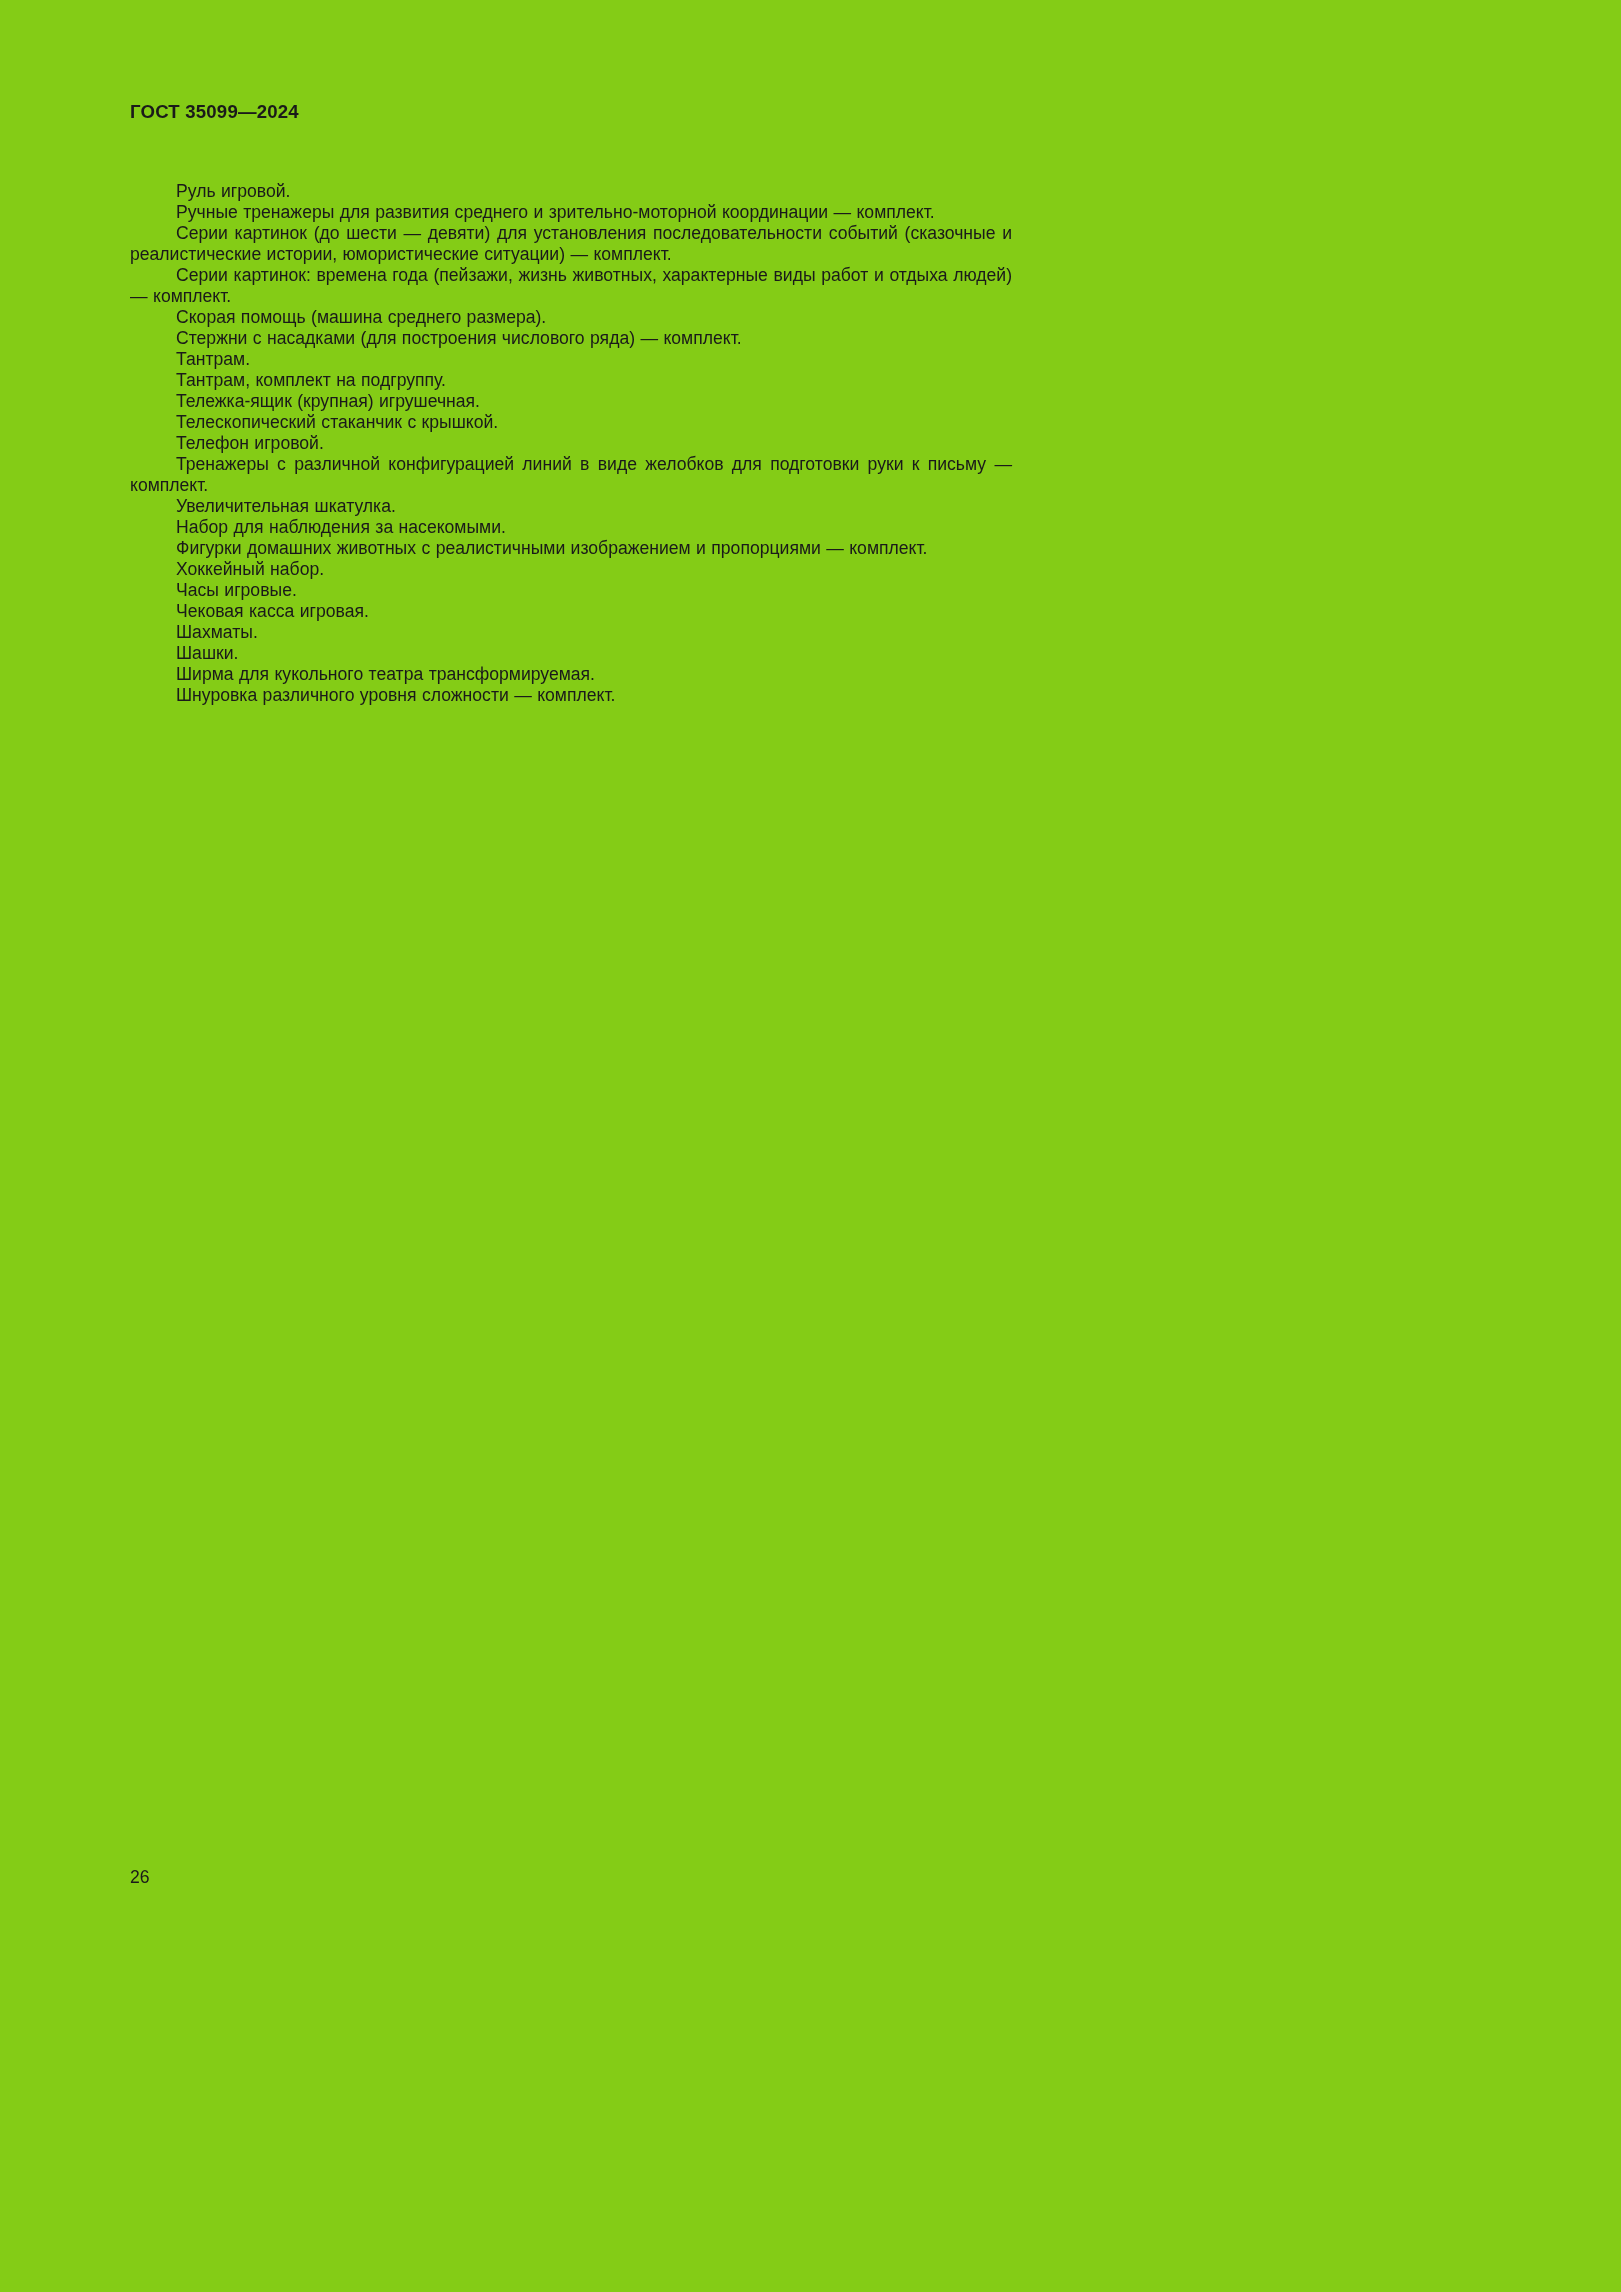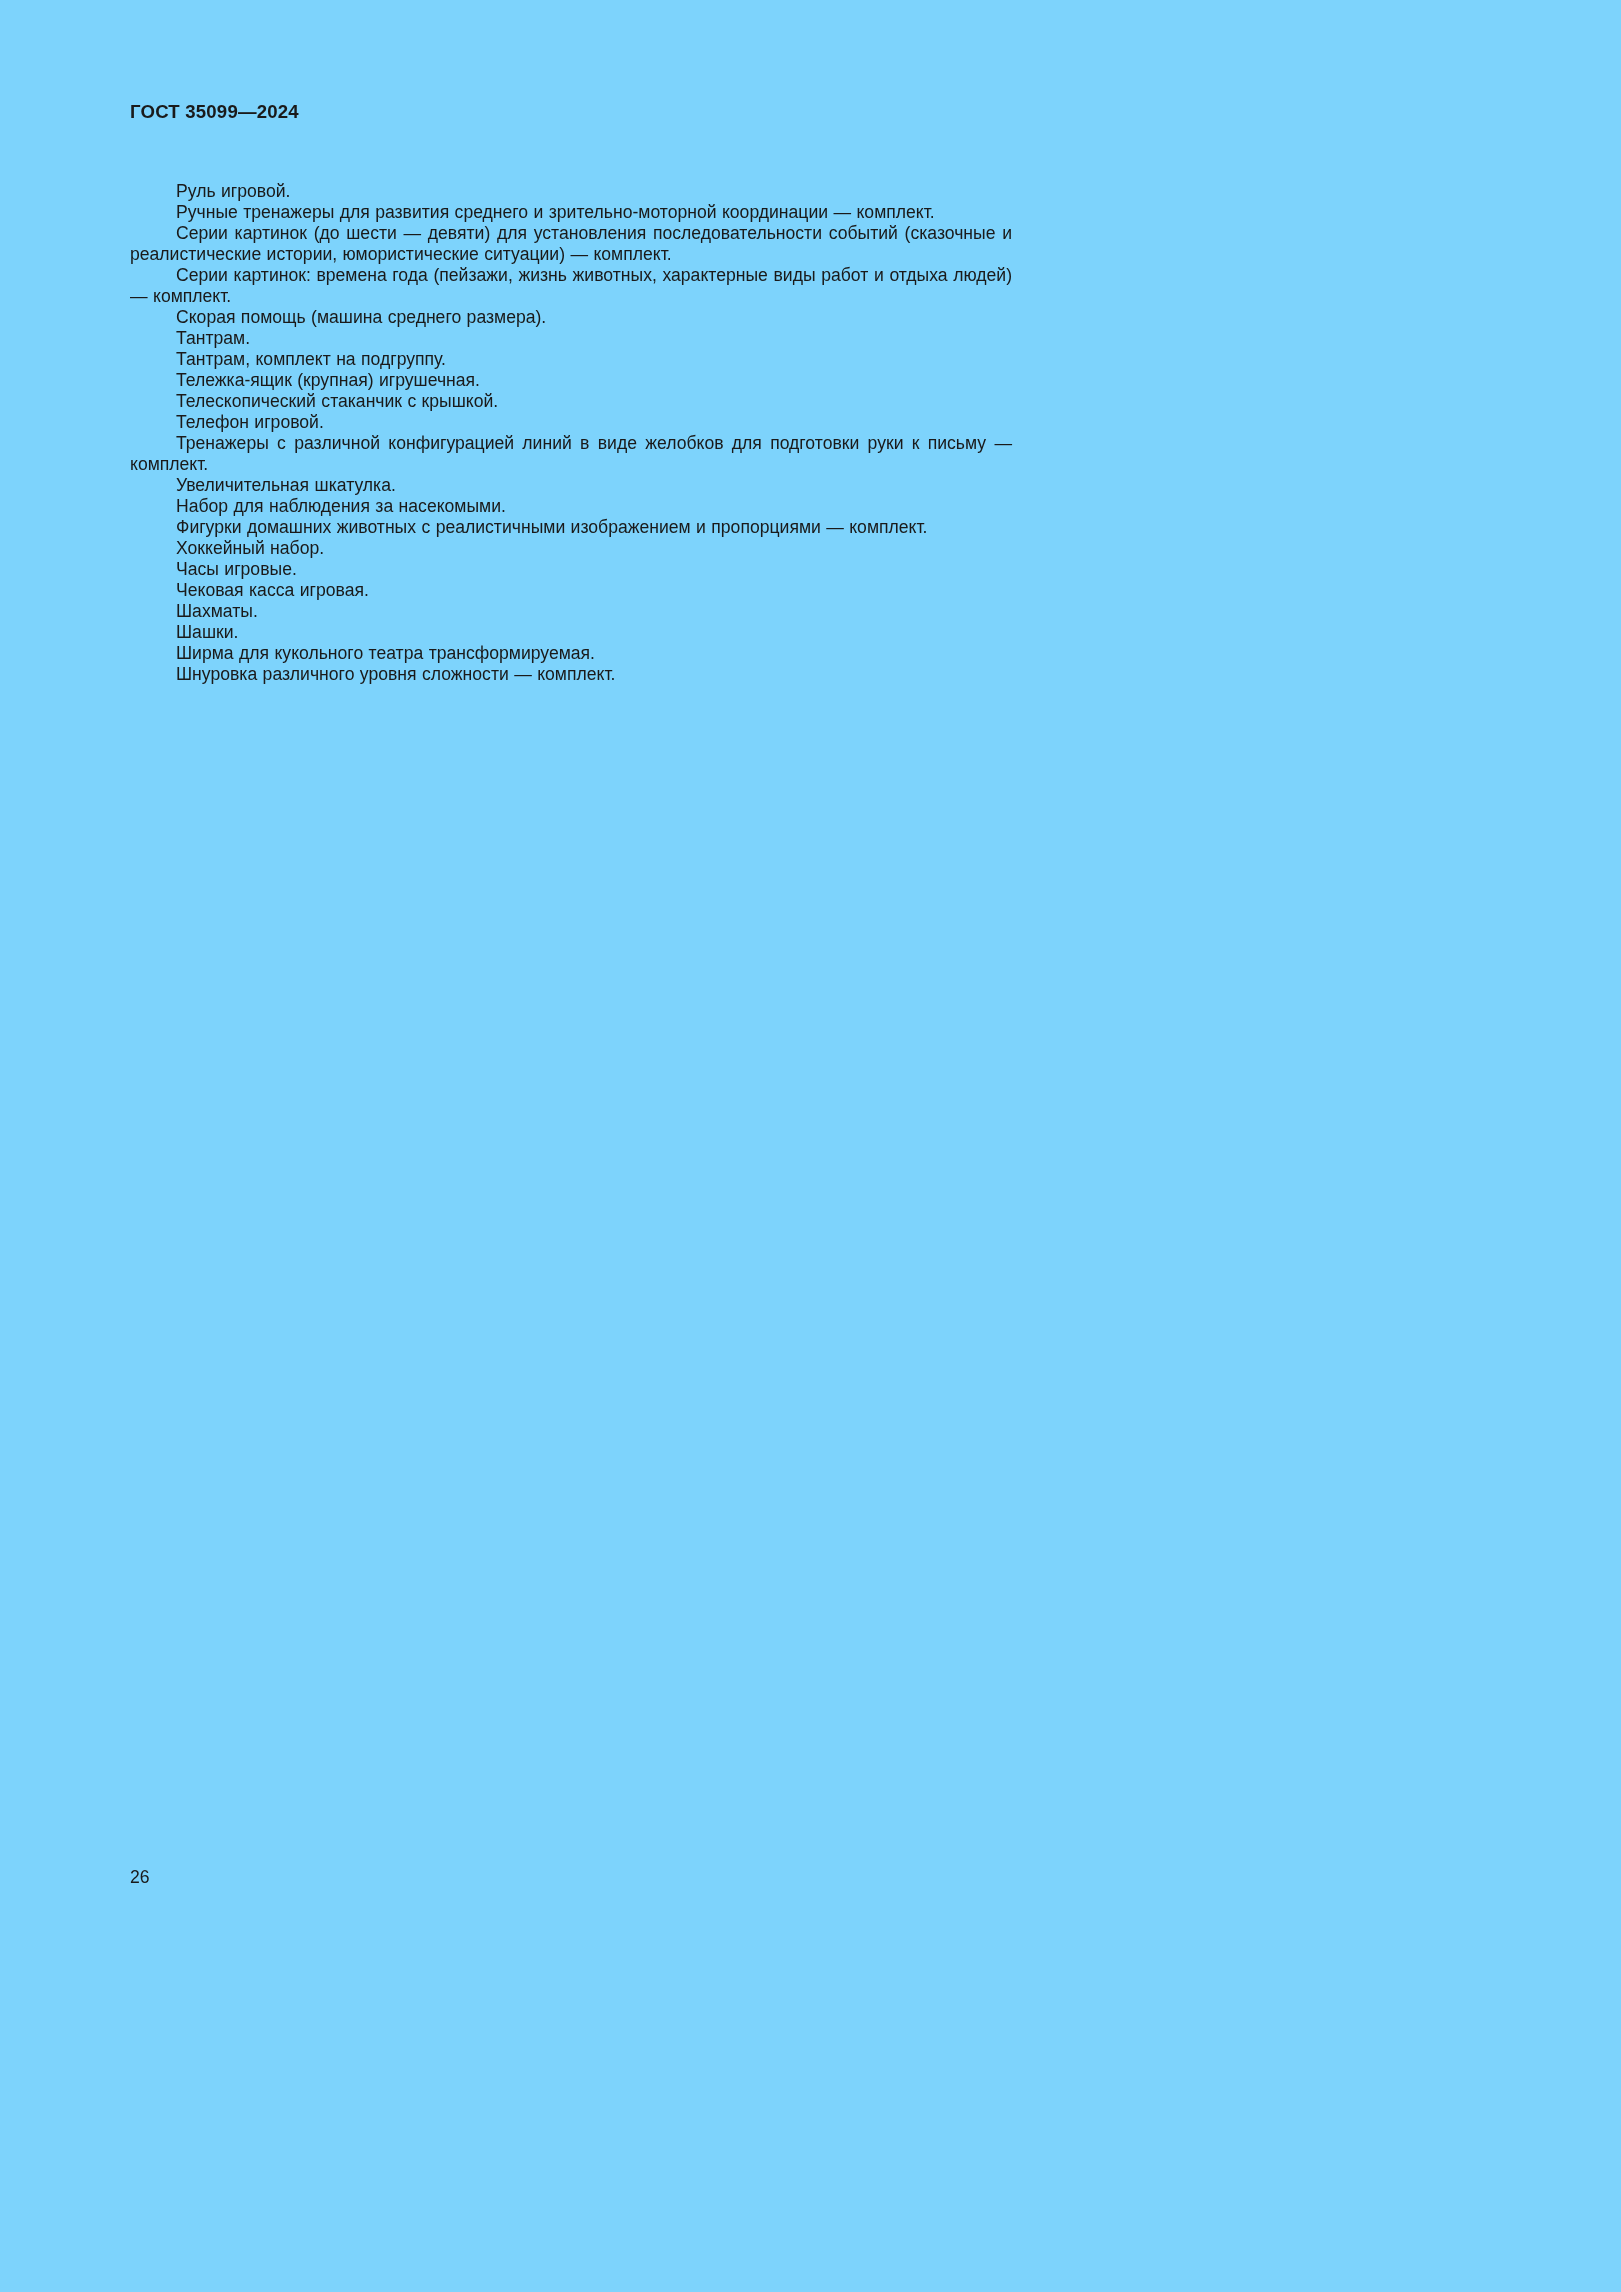--- a/index.html
+++ b/index.html
@@ -10,21 +10,21 @@
   body {
     width: 1621px;
     height: 2293px;
     position: relative;
     font-family: "Liberation Sans", "DejaVu Sans", sans-serif;
     color: #1a1a1a;
   }
   .page {
     position: absolute;
     inset: 0;
-    background: #7dd3fc;
+    background: #84cc16;
   }
   .doc-header {
     position: absolute;
     left: 130px;
     top: 101px;
     font-size: 18.6px;
     font-weight: bold;
     letter-spacing: 0.2px;
     white-space: nowrap;
   }
@@ -56,20 +56,21 @@
 
 <div class="page">
   <div class="doc-header">ГОСТ 35099—2024</div>
 
   <div class="content">
       <p class="item">Руль игровой.</p>
       <p class="item">Ручные тренажеры для развития среднего и зрительно-моторной координации — комплект.</p>
       <p class="item">Серии картинок (до шести — девяти) для установления последовательности событий (сказочные и реалистические истории, юмористические ситуации) — комплект.</p>
       <p class="item">Серии картинок: времена года (пейзажи, жизнь животных, характерные виды работ и отдыха людей) — комплект.</p>
       <p class="item">Скорая помощь (машина среднего размера).</p>
+      <p class="item">Стержни с насадками (для построения числового ряда) — комплект.</p>
       <p class="item">Тантрам.</p>
       <p class="item">Тантрам, комплект на подгруппу.</p>
       <p class="item">Тележка-ящик (крупная) игрушечная.</p>
       <p class="item">Телескопический стаканчик с крышкой.</p>
       <p class="item">Телефон игровой.</p>
       <p class="item">Тренажеры с различной конфигурацией линий в виде желобков для подготовки руки к письму — комплект.</p>
       <p class="item">Увеличительная шкатулка.</p>
       <p class="item">Набор для наблюдения за насекомыми.</p>
       <p class="item">Фигурки домашних животных с реалистичными изображением и пропорциями — комплект.</p>
       <p class="item">Хоккейный набор.</p>

